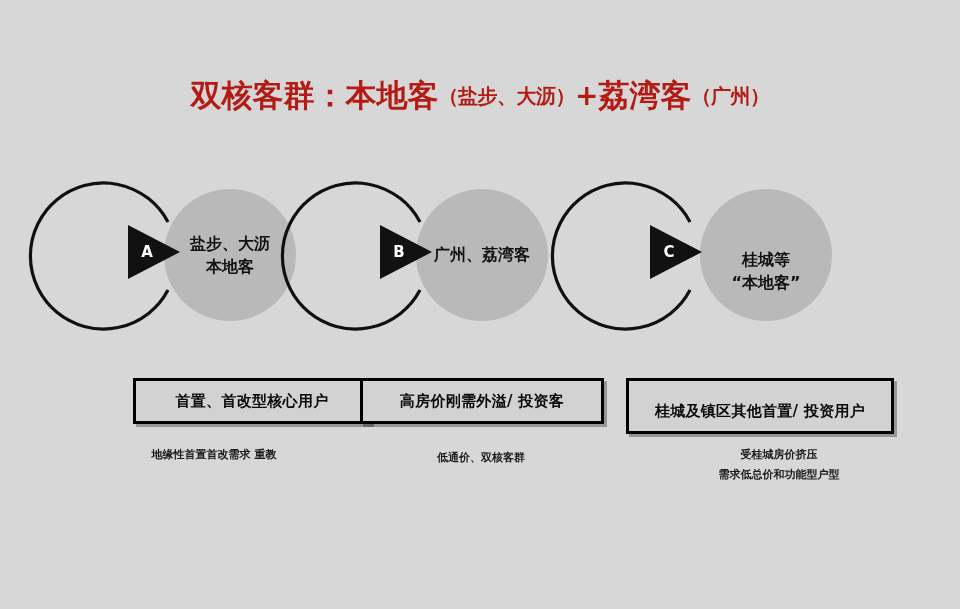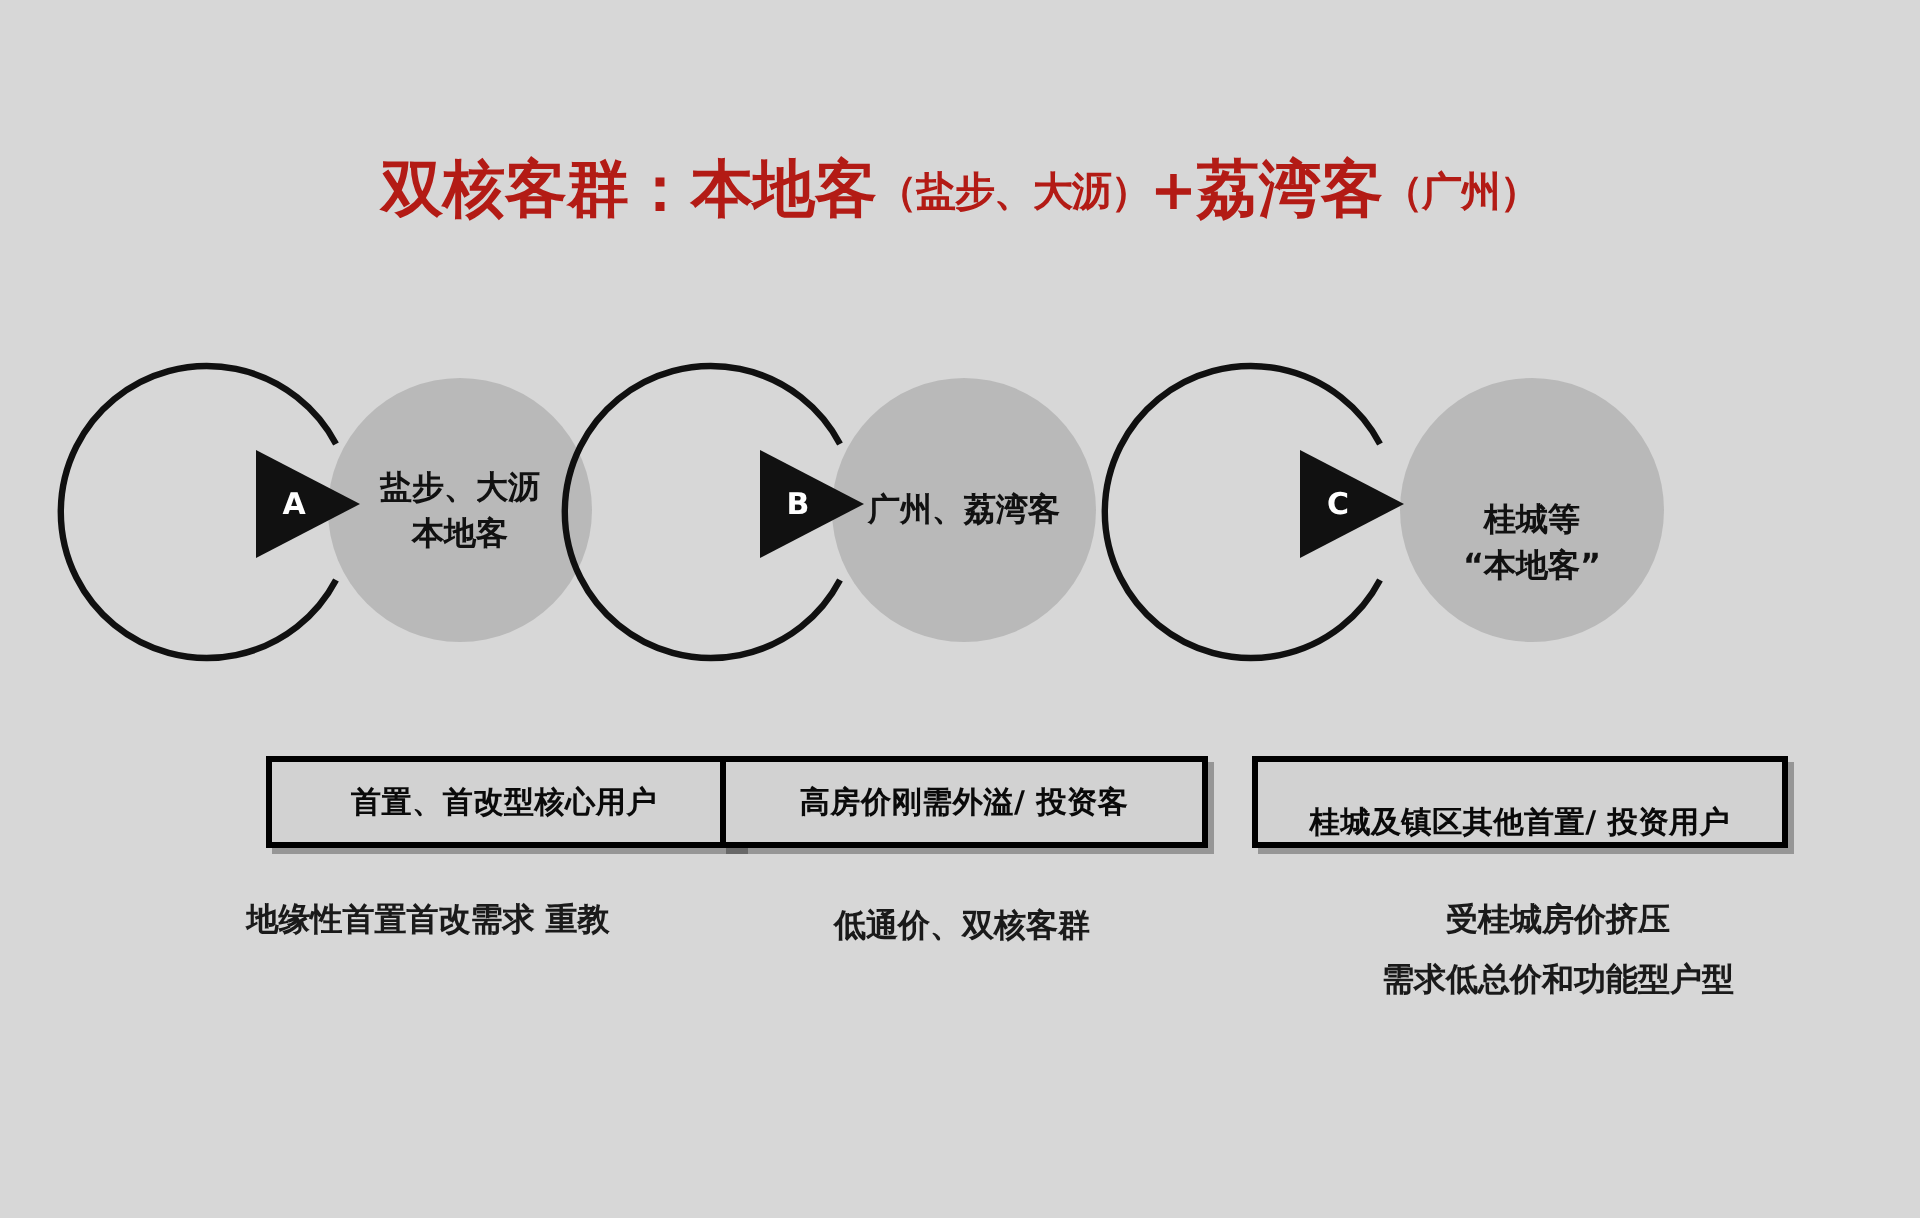--- a/index.html
+++ b/index.html
@@ -114,28 +114,28 @@
     box-shadow: 3px 3px 0 0 rgba(0,0,0,0.30);
     display: flex;
     align-items: center;
     justify-content: center;
     color: #0a0a0a;
     font-size: 15px;
     font-weight: bold;
     white-space: nowrap;
     letter-spacing: 0.3px;
   }
-  .box.low { align-items: flex-end; padding-bottom: 0; }
+  .box.low { align-items: flex-end; padding-bottom: 10px; }
 
   
   .desc {
     position: absolute;
     text-align: center;
     color: #1a1a1a;
-    font-size: 16px;
+    font-size: 11px;
     font-weight: bold;
     line-height: 1.85;
   }
 </style>
 </head>
 <body>
 
 <div class="slide">
 
   <div class="title">

